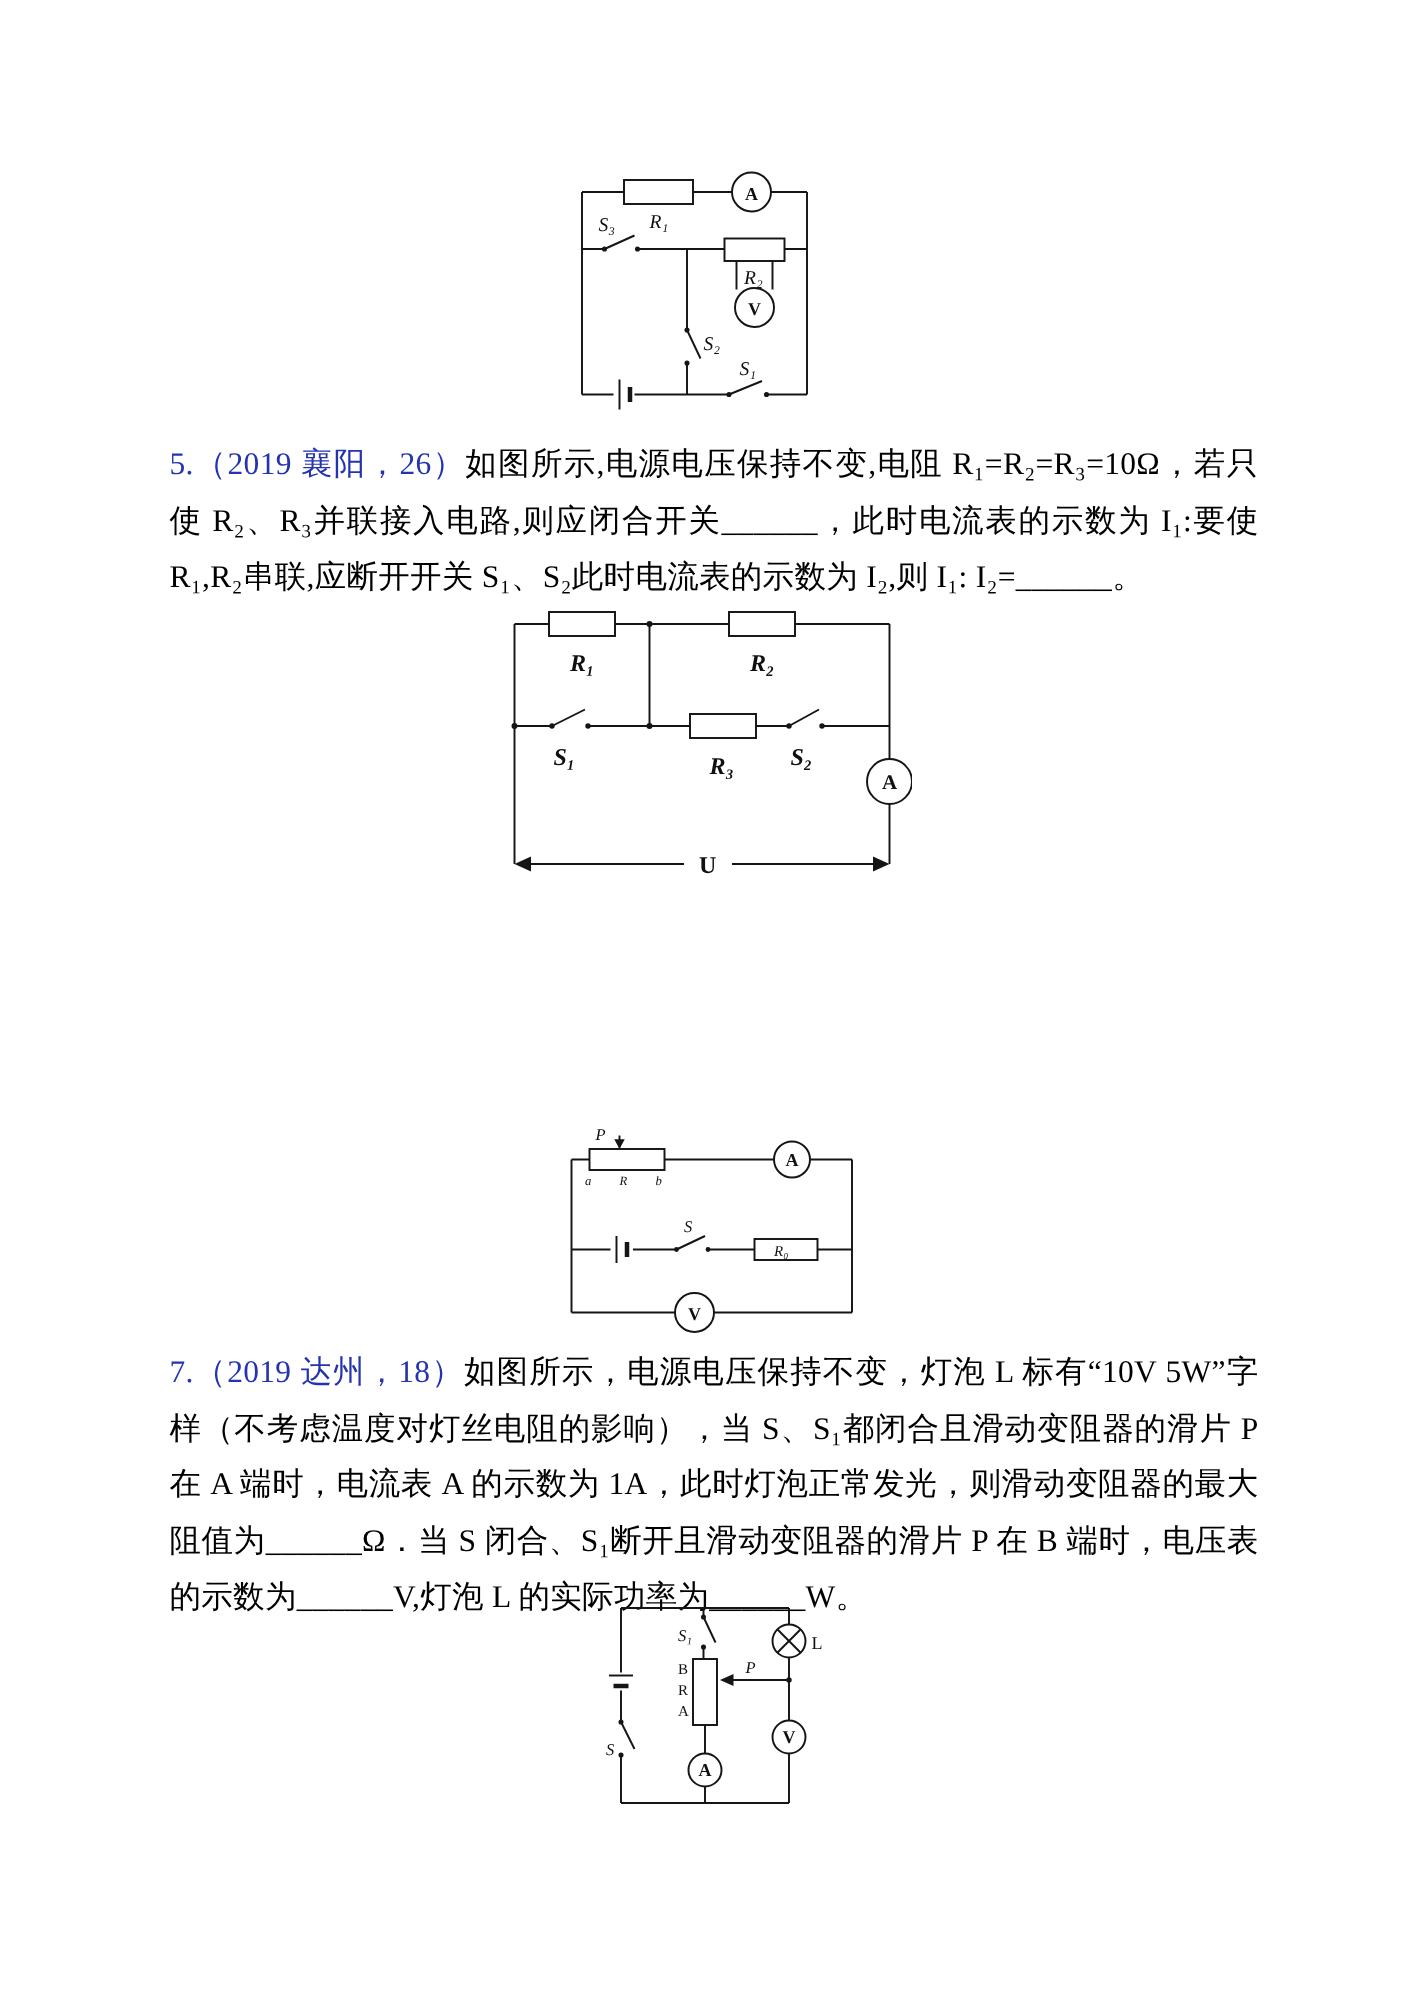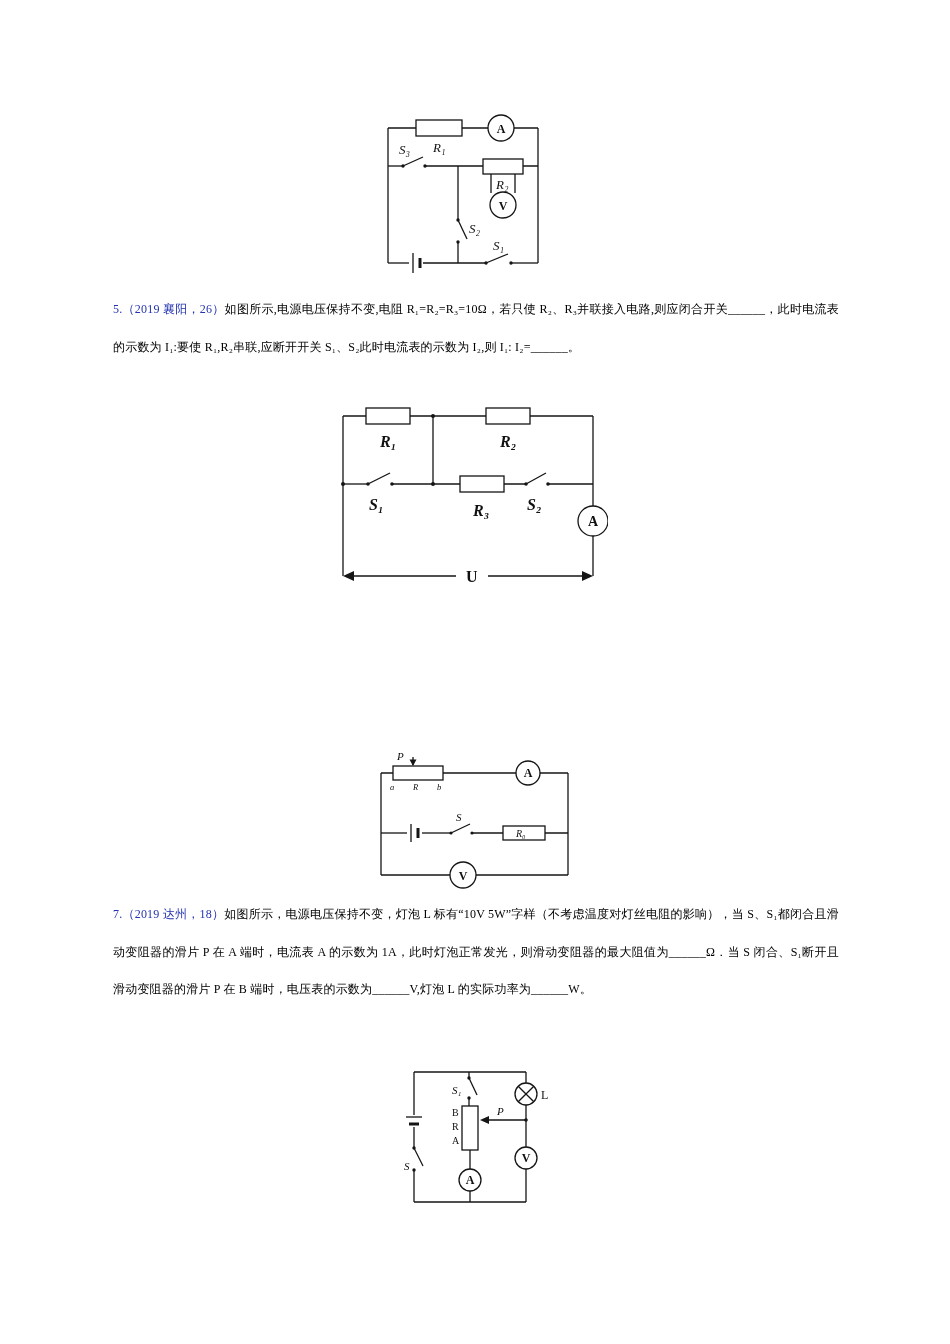--- a/index.html
+++ b/index.html
@@ -4,21 +4,21 @@
 <style>
   * { margin:0; padding:0; box-sizing:border-box; }
   html,body { background:#ffffff; }
   body {
     width:950px; height:1344px; position:relative;
     font-family:"Liberation Serif", serif; color:#000;
   }
   .page { position:absolute; inset:0; background:#fff; overflow:hidden; }
   .q {
     position:absolute; left:113px; width:726px;
-    font-size:12px; line-height:37.5px; text-align:justify;
+    font-size:21px; line-height:37.5px; text-align:justify;
     letter-spacing:.2px;
   }
   .qlabel { color:#2433b0; }
   .diagram { position:absolute; }
   svg line, svg rect, svg circle { stroke:#151515; fill:none; stroke-width:1.3; }
   svg .comp { fill:#fff; }
   svg .dot { fill:#151515; stroke:none; }
   svg .thick { stroke-width:3; }
   svg .arrow { fill:#151515; stroke:none; }
   svg text { fill:#101010; stroke:none; font-family:"Liberation Serif", serif; }

